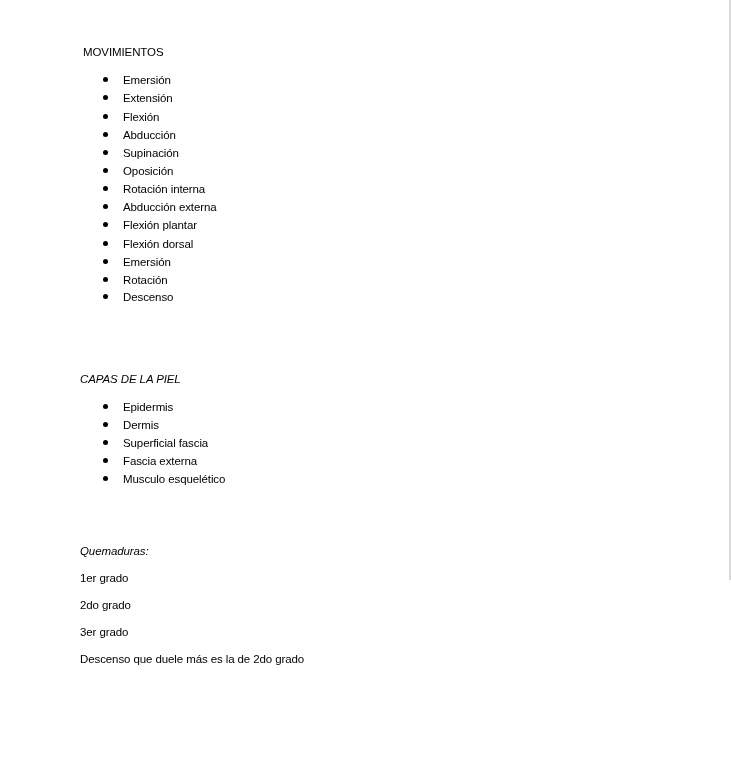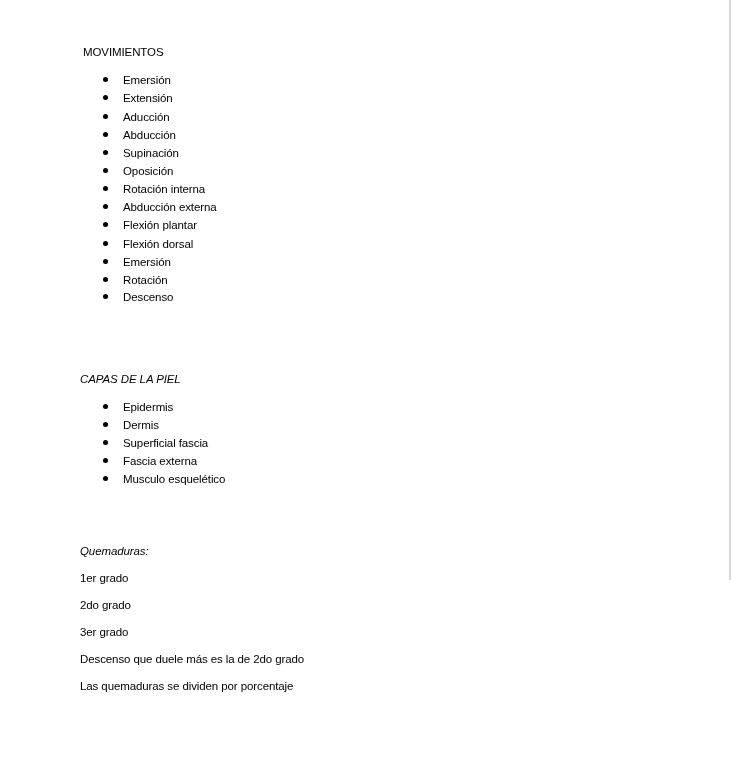--- a/index.html
+++ b/index.html
@@ -33,21 +33,21 @@
     <li style="top:73px;">
         <span class="dot"></span>
         <span class="lbl">Emersión</span>
       </li>
     <li style="top:91px;">
         <span class="dot"></span>
         <span class="lbl">Extensión</span>
       </li>
     <li style="top:110px;">
         <span class="dot"></span>
-        <span class="lbl">Aducción</span>
+        <span class="lbl">Flexión</span>
       </li>
     <li style="top:128px;">
         <span class="dot"></span>
         <span class="lbl">Abducción</span>
       </li>
     <li style="top:146px;">
         <span class="dot"></span>
         <span class="lbl">Supinación</span>
       </li>
     <li style="top:164px;">
@@ -107,15 +107,14 @@
         <span class="dot"></span>
         <span class="lbl">Musculo esquelético</span>
       </li>
   </ul>
 
   <div class="t" style="left:80px; top:544px;font-style:italic;">Quemaduras:</div>
   <div class="t" style="left:80px; top:571px;">1er grado</div>
   <div class="t" style="left:80px; top:598px;">2do grado</div>
   <div class="t" style="left:80px; top:625px;text-align:right;">3er grado</div>
   <div class="t" style="left:80px; top:652px;">Descenso que duele más es la de 2do grado</div>
-  <div class="t" style="left:80px; top:679px;">Las quemaduras se dividen por porcentaje</div>
 
 </div>
 
 </body></html>

